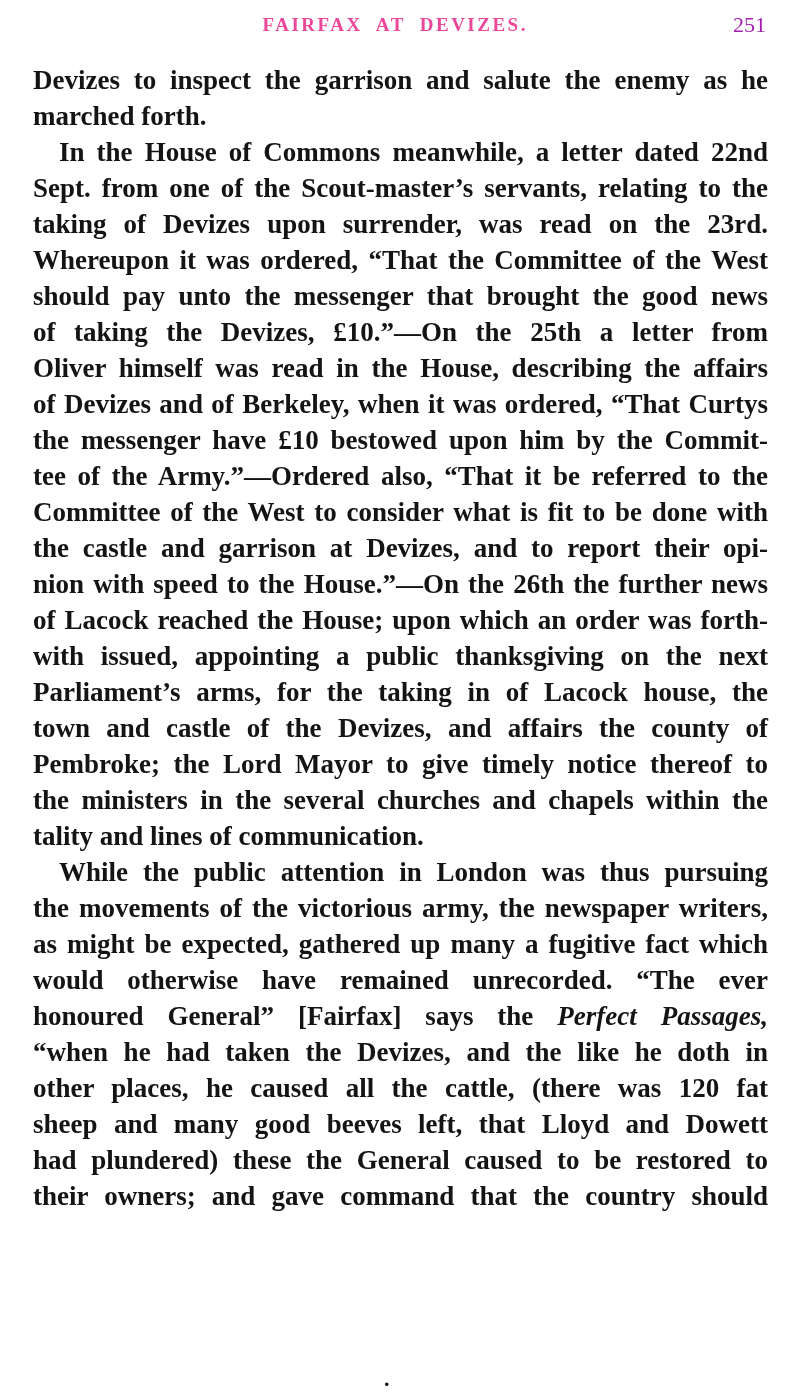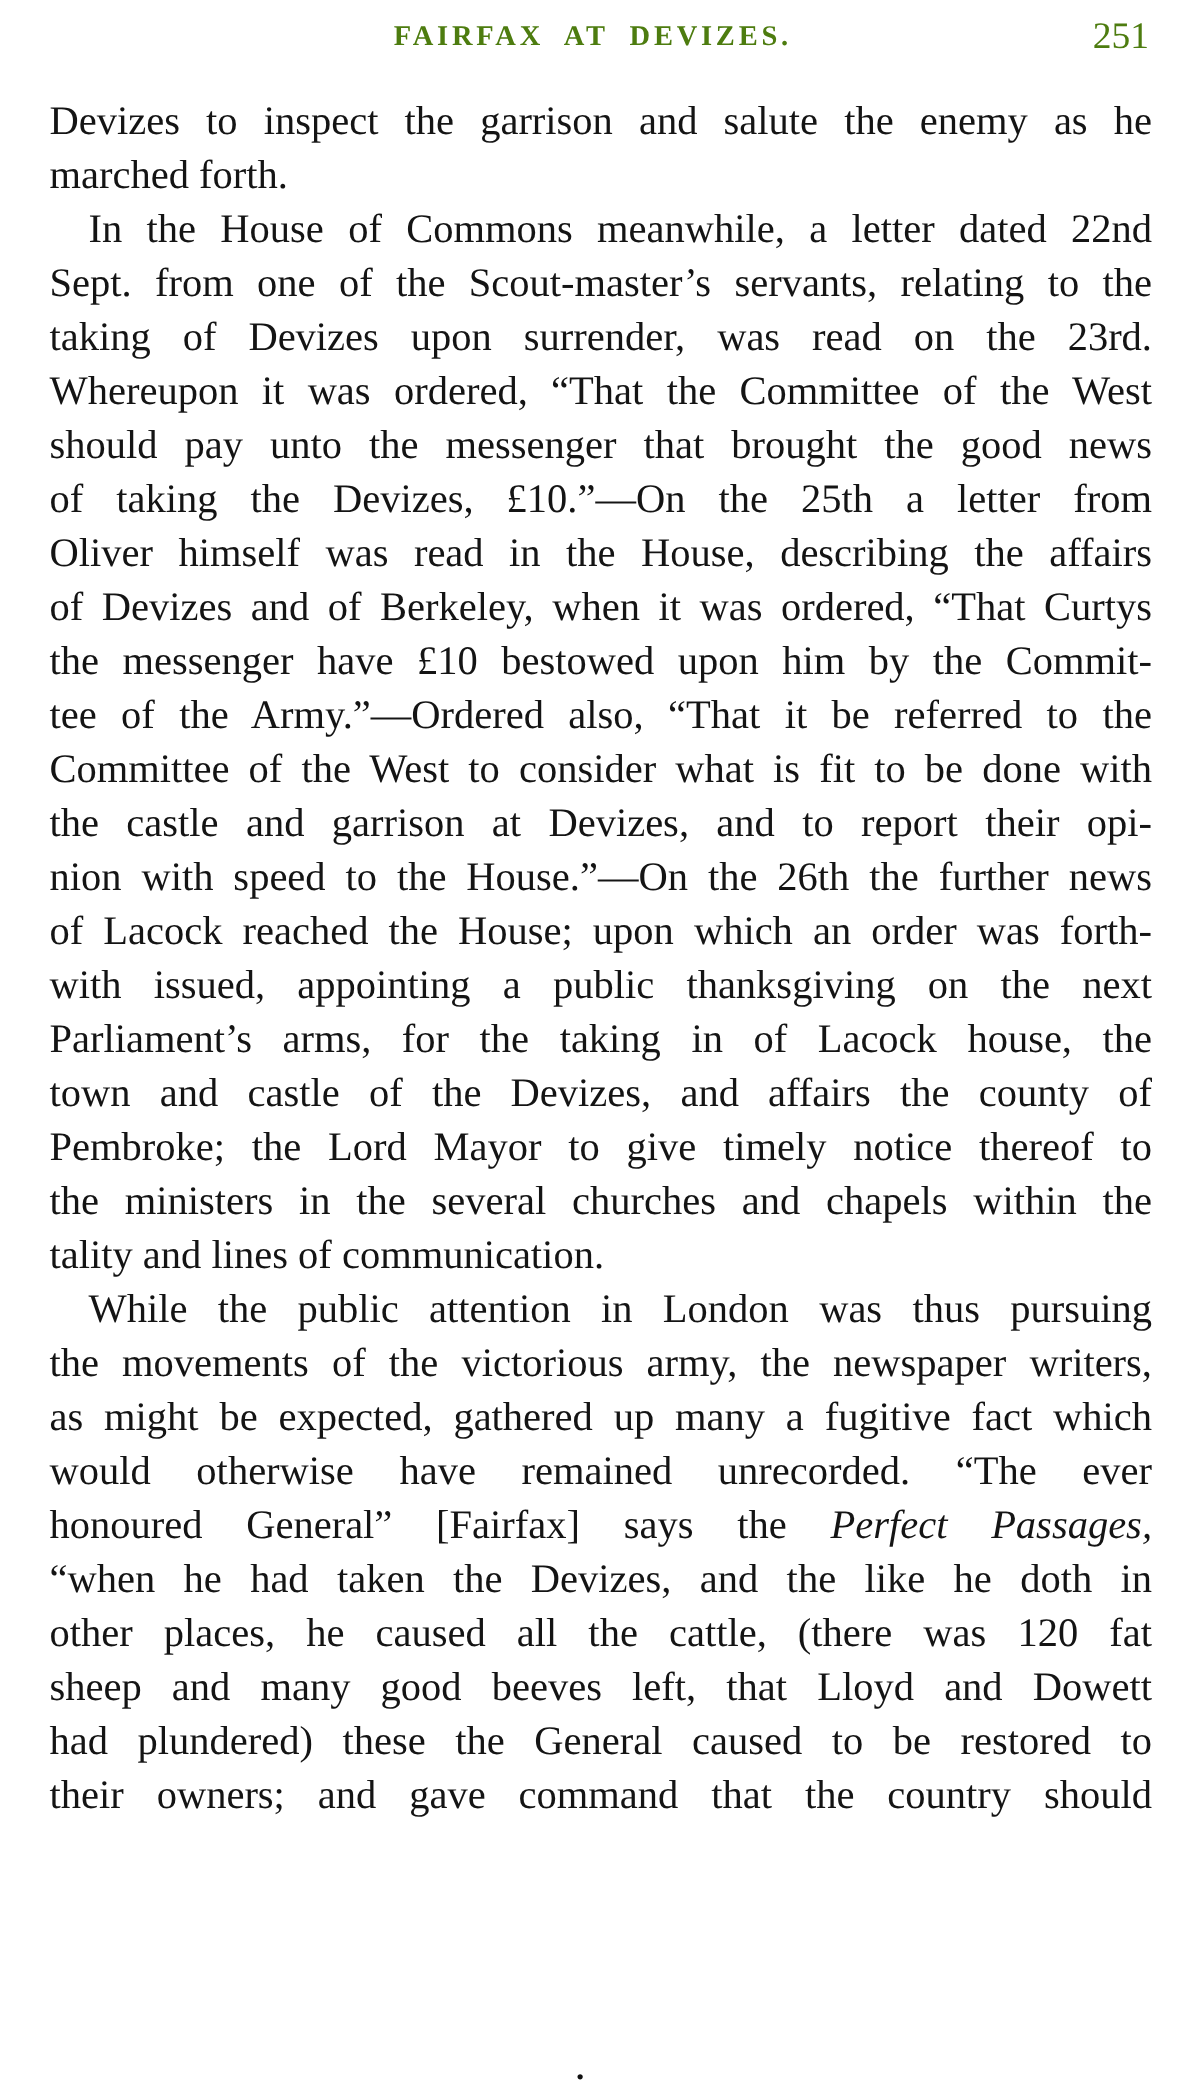--- a/index.html
+++ b/index.html
@@ -25,32 +25,33 @@
   .head-title {
     position: absolute;
     left: 50%;
     top: 2px;
     transform: translateX(-52%);
     font-size: 19px;
     font-weight: bold;
     letter-spacing: 2.5px;
     word-spacing: 7px;
     white-space: nowrap;
-    color: #4d7c0f;
+    color: #ec4899;
   }
   .page-number {
     position: absolute;
     right: 2px;
     top: -4px;
-    font-size: 25px;
+    font-size: 22px;
     line-height: 34px;
-    color: #4d7c0f;
+    color: #a21caf;
   }
   .text-block {
     margin-top: 16px;
+    font-weight: bold;
   }
   .paragraph {
     margin: 0;
   }
   .line {
     height: 36px;
     line-height: 36px;
     font-size: 27px;
     text-align: justify;
     text-align-last: justify;

